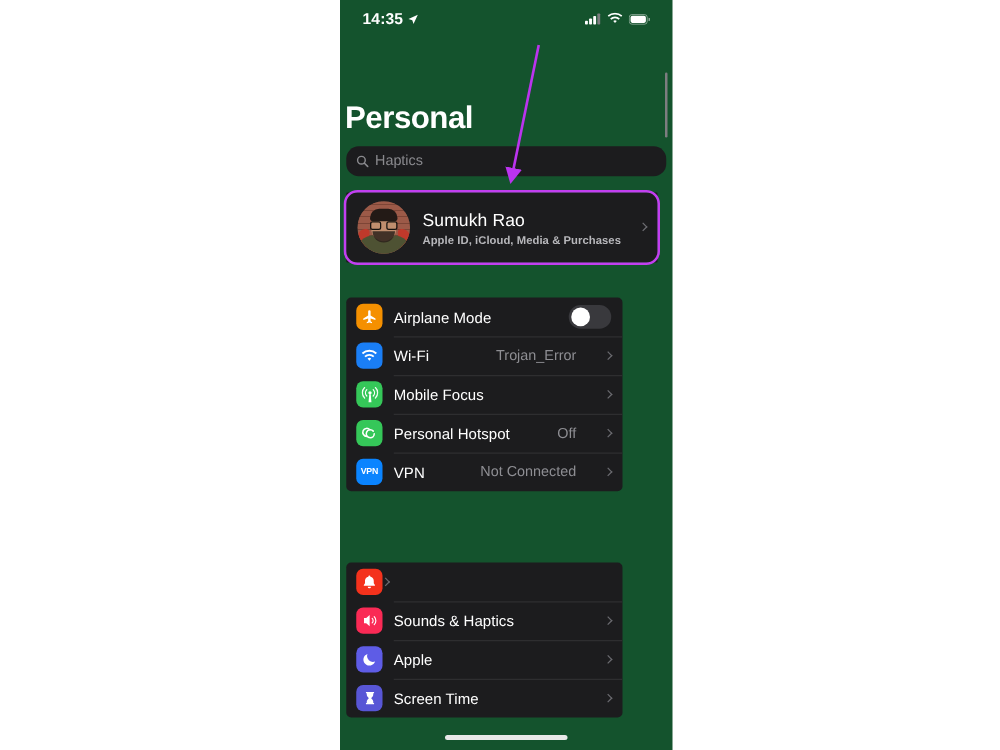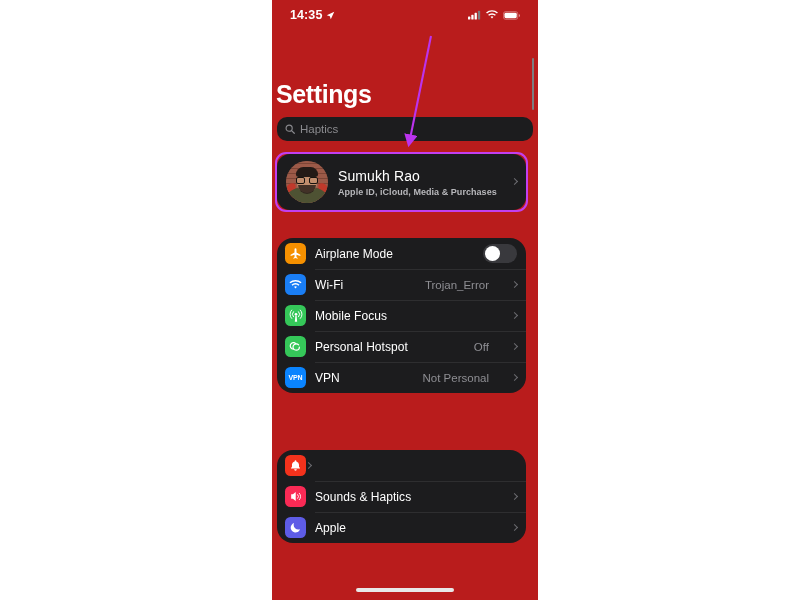--- a/index.html
+++ b/index.html
@@ -8,21 +8,21 @@
     background: #ffffff;
     font-family: "Liberation Sans", sans-serif;
     overflow: hidden;
   }
   #stage { position: relative; width: 800px; height: 600px; background: #ffffff; }
 
   
   #phone {
     position: absolute;
     left: 272px; top: 0; width: 266px; height: 600px;
-    background: #b91c1c;
+    background: #14532d;
     overflow: hidden;
     padding-left: 28px;
   }
 
   
   .statusbar {
     position: absolute; left: 0; top: 0; width: 266px; height: 30px;
     display: flex; align-items: center; justify-content: space-between;
     padding: 0 18px;
   }
@@ -51,35 +51,35 @@
   
   .highlight-box {
     position: absolute; left: 3px; top: 152px; width: 253px; height: 60px;
     border: 2px solid #c23ff0; border-radius: 11px;
     pointer-events: none; z-index: 5;
   }
 
   
   .appleid-card {
     position: absolute; left: 5px; top: 154px; width: 249px; height: 56px;
-    background: #1c1c1e; border-radius: 13px;
+    background: #1c1c1e; border-radius: 1px;
     display: flex; align-items: center; padding: 0 9px;
   }
   .avatar {
     width: 42px; height: 42px; border-radius: 50%;
     overflow: hidden; flex: 0 0 42px; position: relative; background: #6b4a3c;
   }
   .appleid-text { margin-left: 10px; flex: 1; min-width: 0; }
   .appleid-name { color: #fff; font-size: 14px; font-weight: 400; letter-spacing: .1px; }
   .appleid-sub { color: #b7b7bb; font-size: 9px; margin-top: 3px; letter-spacing: .05px; font-weight: bold; }
 
   
   .group {
-    position: absolute; left: 5px; width: 249px;
-    background: #1c1c1e; border-radius: 16px; overflow: hidden;
+    position: absolute; left: 5px; width: 221px;
+    background: #1c1c1e; border-radius: 4px; overflow: hidden;
   }
   #group-connectivity { top: 238px; }
   #group-system { top: 450px; }
 
   .row {
     position: relative; display: flex; align-items: center;
     height: 31px; padding-left: 8px; padding-right: 9px;
   }
   .row + .row::before {
     content: ""; position: absolute; left: 38px; right: 0; top: 0;
@@ -173,21 +173,21 @@
           <rect x="0.6" y="0.6" width="22" height="11.8" rx="3.4" fill="none" stroke="#ffffff" stroke-width="1.2" opacity="0.45"></rect>
           <rect x="2.2" y="2.2" width="18.8" height="8.6" rx="2.2" fill="#ffffff"></rect>
           <path d="M24.2 4.4v4.2a2.1 2.1 0 0 0 0-4.2z" fill="#ffffff" opacity="0.5"></path>
         </svg>
       </div>
     </div>
 
     <div class="scroll-indicator"></div>
 
     <div class="page-title">
-      <span style="padding-left:4px">Settings</span>
+      <span style="padding-left:4px">Personal</span>
     </div>
 
     <div class="searchbar" style="left:5px">
       <svg width="10" height="10" viewBox="0 0 14 14">
         <circle cx="5.8" cy="5.8" r="4.3" fill="none" stroke="#8a8a8e" stroke-width="1.6"></circle>
         <line x1="9.2" y1="9.2" x2="13" y2="13" stroke="#8a8a8e" stroke-width="1.7" stroke-linecap="round"></line>
       </svg>
       <span class="search-placeholder">Haptics</span>
     </div>
 
@@ -260,21 +260,21 @@
           </div>
           <div class="row-label">Personal Hotspot</div>
           <div class="row-value">Off</div>
           <div class="chev lite"></div>
         </div>
         <div class="row">
           <div class="row-icon" style="background: rgb(10, 132, 255);">
             <span style="color:#fff;font-size:7px;font-weight:700;letter-spacing:-.2px;font-family:'Liberation Sans',sans-serif">VPN</span>
           </div>
           <div class="row-label">VPN</div>
-          <div class="row-value">Not Personal</div>
+          <div class="row-value">Not Connected</div>
           <div class="chev lite"></div>
         </div>
       </div>
 
     <div class="group" id="group-system">
         <div class="row">
           <div class="row-icon" style="background: rgb(244, 50, 28);">
             <svg width="13" height="13" viewBox="0 0 24 24">
               <path fill="#ffffff" d="M12 2.4a1.5 1.5 0 0 1 1.5 1.5v.5a6.5 6.5 0 0 1 5 6.3v3.5l1.7 2.4v1H3.8v-1l1.7-2.4v-3.5a6.5 6.5 0 0 1 5-6.3v-.5A1.5 1.5 0 0 1 12 2.4z"></path>
               <path fill="#ffffff" d="M9.6 19.1h4.8a2.4 2.4 0 0 1-4.8 0z"></path>
@@ -292,20 +292,29 @@
           <div class="row-label">Sounds &amp; Haptics</div>
           <div class="chev lite"></div>
         </div>
         <div class="row">
           <div class="row-icon" style="background: rgb(94, 92, 230);">
             <svg width="13" height="13" viewBox="0 0 24 24">
               <path fill="#ffffff" d="M20.5 15.2A8.8 8.8 0 0 1 9.2 3.9a8.9 8.9 0 1 0 11.3 11.3z"></path>
             </svg>
           </div>
           <div class="row-label">Apple</div>
+          <div class="chev lite"></div>
+        </div>
+        <div class="row">
+          <div class="row-icon" style="background: rgb(88, 86, 214);">
+            <svg width="12" height="13" viewBox="0 0 24 24">
+              <path fill="#ffffff" d="M5.5 2.2h13v2h-1.3v2.1c0 2.2-1.4 4-3.4 5.7 2 1.7 3.4 3.5 3.4 5.7v2.1h1.3v2h-13v-2h1.3v-2.1c0-2.2 1.4-4 3.4-5.7-2-1.7-3.4-3.5-3.4-5.7V4.2H5.5z"></path>
+            </svg>
+          </div>
+          <div class="row-label">Screen Time</div>
           <div class="chev lite"></div>
         </div>
       </div>
 
     <div class="home-indicator"></div>
   </div>
 
   <svg id="arrow-layer">
     <defs>
       <marker id="ahead" markerWidth="7" markerHeight="7" refX="2.2" refY="3.2" orient="auto">

